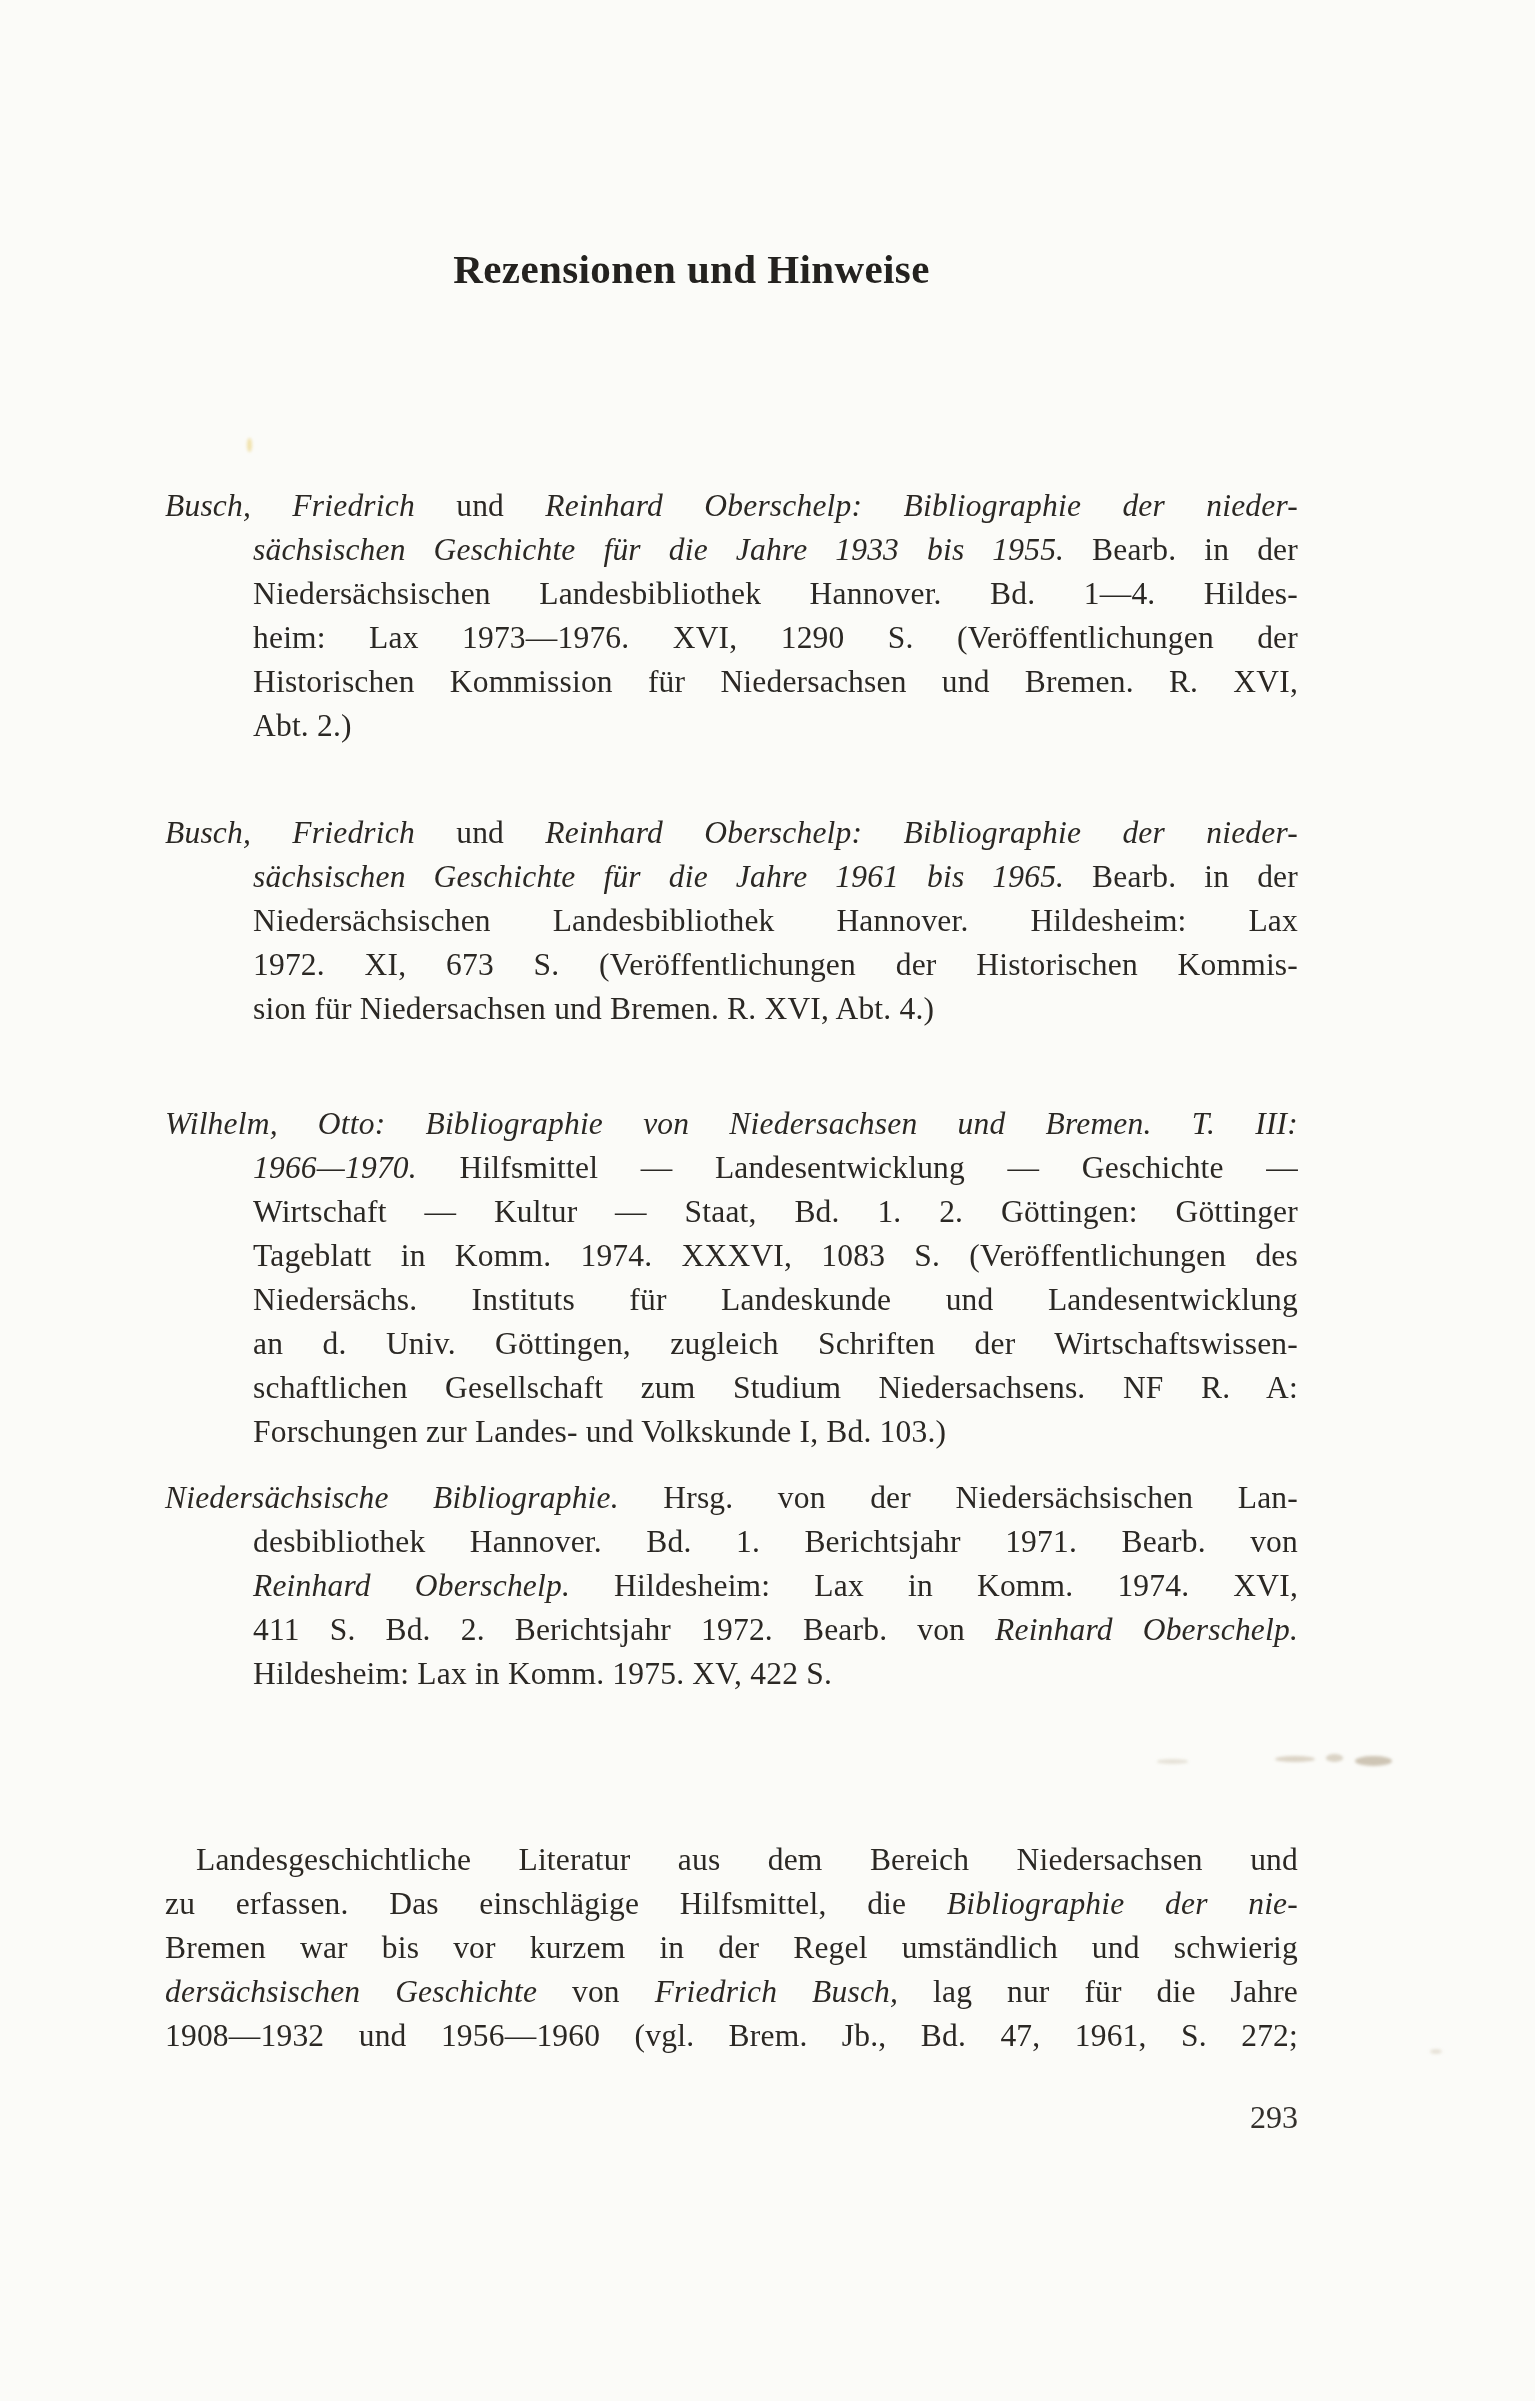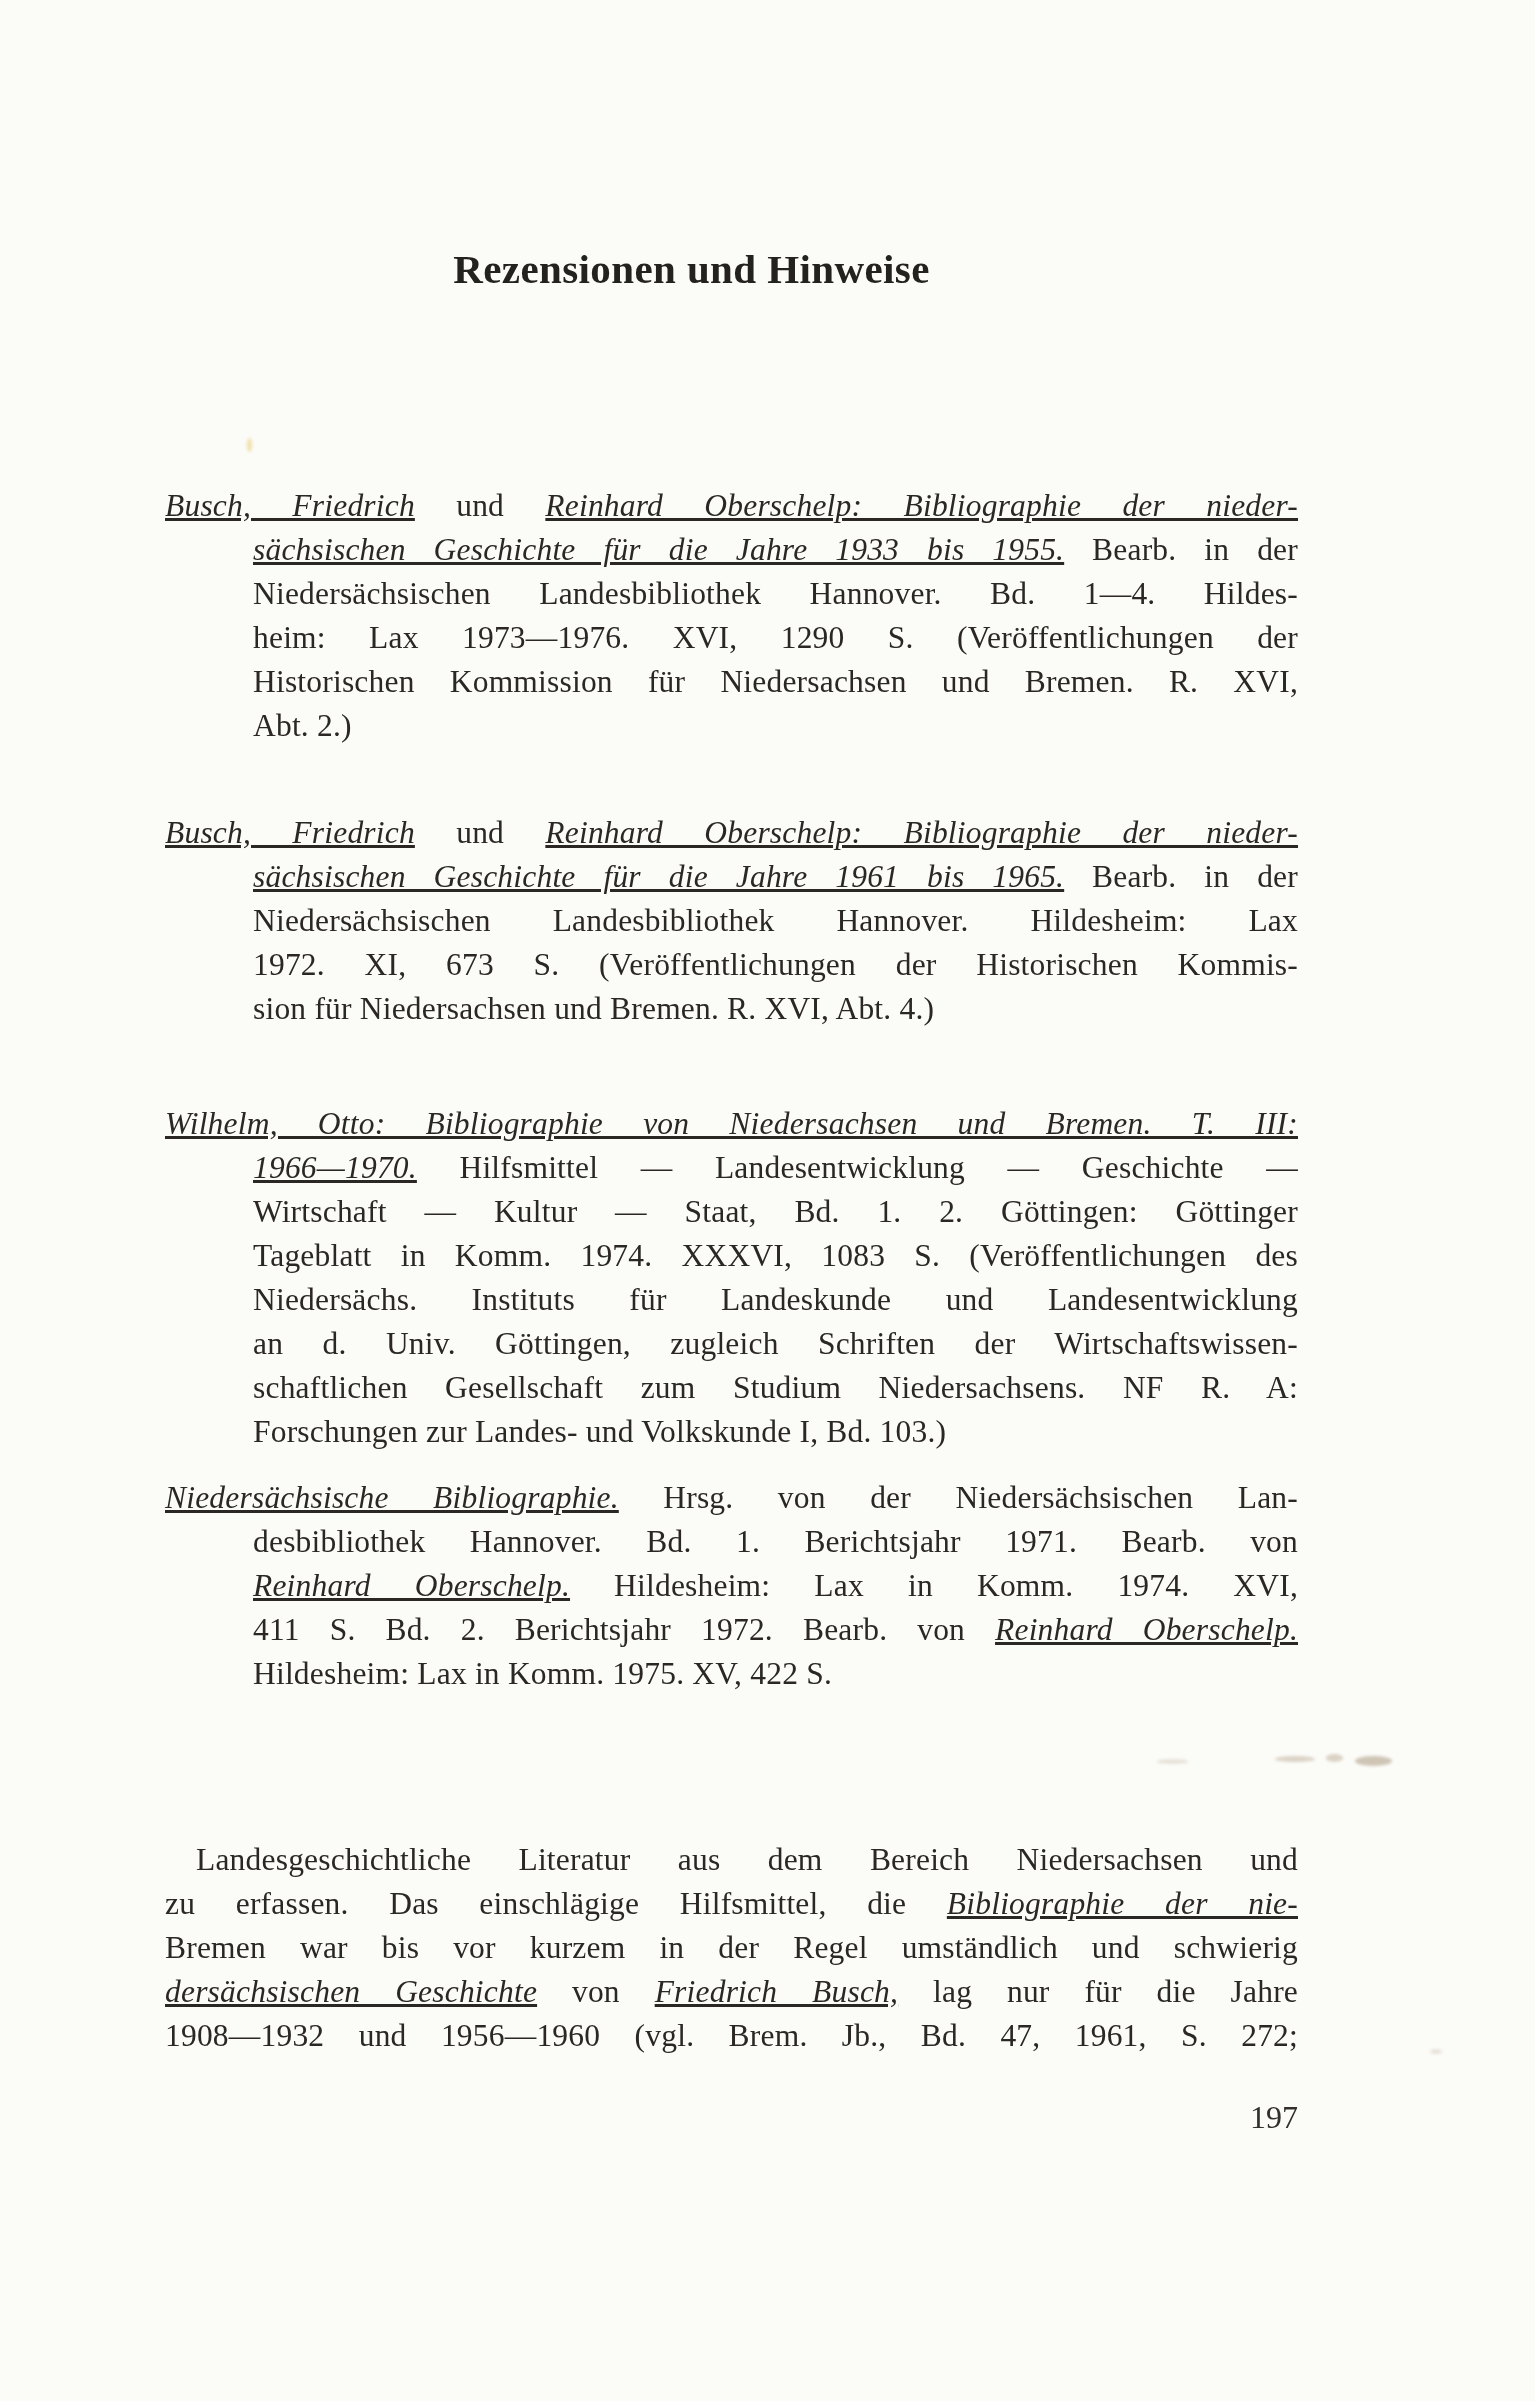--- a/index.html
+++ b/index.html
@@ -51,21 +51,20 @@
   
   .block.hanging .line.cont {
     margin-left: 88px;
   }
   
   .block.first-indent .line.first {
     text-indent: 31px;
   }
   .it {
     font-style: italic;
-    text-decoration: underline;
   }
   .pagenum {
     position: absolute;
     left: 165px;
     width: 1133px;
     top: 2097px;
     font-size: 32px;
     line-height: 40px;
     text-align: right;
     color: #33302c;
@@ -123,21 +122,21 @@
       <div class="line cont lastline"><span>Hildesheim: Lax in Komm. 1975. XV, 422 S.</span></div>
     </section>
   <section class="block first-indent justify-last" style="top: 1838px;">
       <div class="line first"><span>Landesgeschichtliche Literatur aus dem Bereich Niedersachsen und</span></div>
       <div class="line cont"><span>zu erfassen. Das einschlägige Hilfsmittel, die </span><span class="it">Bibliographie der nie-</span></div>
       <div class="line cont"><span>Bremen war bis vor kurzem in der Regel umständlich und schwierig</span></div>
       <div class="line cont"><span class="it">dersächsischen Geschichte</span><span> von </span><span class="it">Friedrich Busch,</span><span> lag nur für die Jahre</span></div>
       <div class="line cont lastline"><span>1908—1932 und 1956—1960 (vgl. Brem. Jb., Bd. 47, 1961, S. 272;</span></div>
     </section>
 
-  <div class="pagenum">197</div>
+  <div class="pagenum">293</div>
 
   <div class="smudge smudge-a"></div>
   <div class="smudge smudge-b"></div>
   <div class="smudge smudge-c"></div>
   <div class="smudge smudge-d"></div>
   <div class="smudge smudge-e"></div>
   <div class="smudge smudge-f"></div>
 
 </div>
 

